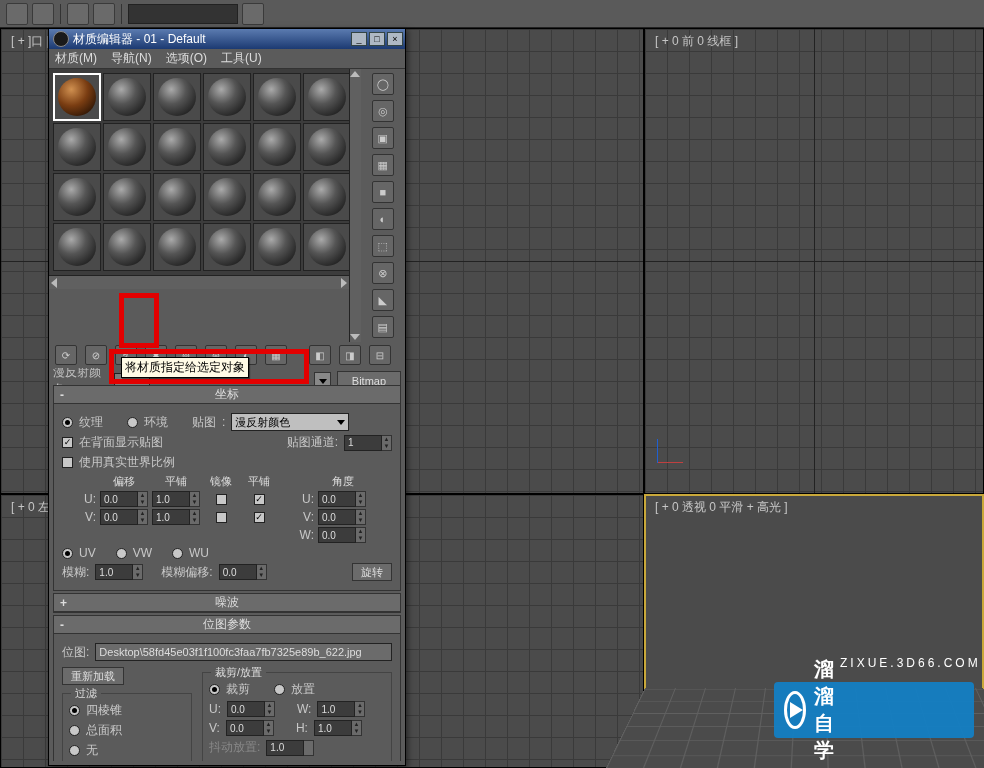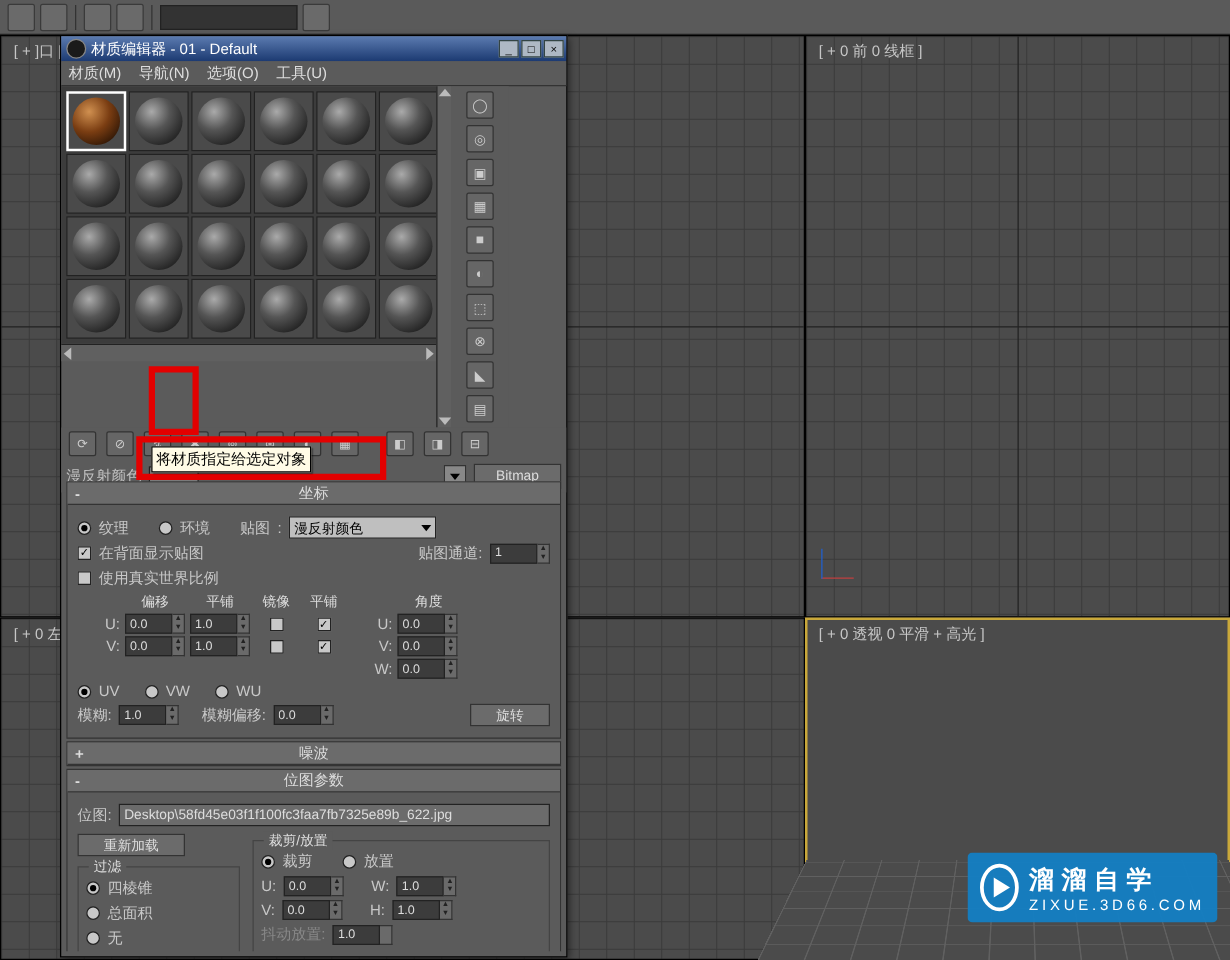--- a/index.html
+++ b/index.html
@@ -23,21 +23,21 @@
 .vp.wire .center-h { top:50%; left:0; right:0; height:1px;}
 .vp.wire .center-v { left:50%; top:0; bottom:0; width:1px;}
 
 .top-strip { position:absolute; top:0; left:0; right:0; height:28px; background:#5a5a5a; border-bottom:1px solid #222;
   display:flex; align-items:center; gap:4px; padding:0 6px;}
 .tb-btn { width:22px;height:22px; background:#6a6a6a; border:1px solid #3a3a3a; border-radius:2px; display:flex;align-items:center;justify-content:center;color:#ddd;font-size:10px;}
 .tb-sep { width:1px;height:20px;background:#333;margin:0 2px;}
 .tb-field { height:20px; background:#333; border:1px solid #222; color:#ccc; padding:0 4px; font-size:11px;}
 
 .me {
-  position:absolute; left:48px; top:28px; width:406px; height:738px;
+  position:absolute; left:48px; top:28px; width:358px; height:738px;
   background:#5b5b5b; border:1px solid #000; box-shadow:2px 2px 6px rgba(0,0,0,.5);
 }
 .me-title { height:20px; background:linear-gradient(#5b7bb0,#1c3a72);
   display:flex;align-items:center; color:#fff; font-size:12px; padding-left:4px;}
 .me-title .icon{ width:16px;height:16px; background:#1a1a1a;border-radius:50%; margin-right:4px; border:1px solid #888;}
 .me-title .spacer{flex:1;}
 .me-title .wbtn{ width:16px;height:14px;background:#aeb8c4;border:1px solid #344; margin-right:2px; display:flex;align-items:center;justify-content:center;font-size:9px;color:#000;}
 .me-menu { height:20px; background:#5b5b5b; border-bottom:1px solid #333; display:flex; align-items:center; padding-left:6px; gap:14px; color:#ddd; font-size:12px;}
 .me-menu span { cursor:default;}
 
@@ -81,31 +81,31 @@
 .radio,.check{ width:11px;height:11px;border:1px solid #222;background:#c8c8c8;display:inline-flex;align-items:center;justify-content:center;}
 .radio{border-radius:50%;}
 .radio.on::after{content:"";width:5px;height:5px;border-radius:50%;background:#000;}
 .check.on::after{content:"✓";color:#000;font-size:9px;line-height:9px;}
 .spin{ display:flex; align-items:center;}
 .spin input{ width:38px;height:16px;background:#3c3c3c;border:1px solid #222;color:#ddd;font-size:10px;padding:0 3px;}
 .spin .arrows{ width:10px;height:16px;background:#6a6a6a;border:1px solid #333;border-left:none;display:flex;flex-direction:column;}
 .spin .arrows span{flex:1;font-size:6px;line-height:6px;text-align:center;color:#222;}
 .select{ height:18px;background:#bfbfbf;border:1px solid #222;color:#000;display:flex;align-items:center;justify-content:space-between;padding:0 3px;font-size:11px;}
 .select .tri{width:0;height:0;border-left:4px solid transparent;border-right:4px solid transparent;border-top:5px solid #000;}
-.small-btn{ height:18px;background:#6b6b6b;border:1px solid #333;color:#ddd;font-size:11px;padding:0 20px;display:inline-flex;align-items:center;}
+.small-btn{ height:18px;background:#6b6b6b;border:1px solid #333;color:#ddd;font-size:11px;padding:0 8px;display:inline-flex;align-items:center;}
 .coord-table .hdr{ display:grid; grid-template-columns:34px 48px 48px 34px 34px 34px 50px; gap:4px; font-size:11px; color:#ddd; text-align:center;}
 .coord-table .line{ display:grid; grid-template-columns:34px 48px 48px 34px 34px 34px 50px; gap:4px; align-items:center; margin:2px 0;}
 .dim{ color:#888;}
 .group-box{ border:1px solid #444; padding:5px 6px 6px; position:relative; margin-top:8px;}
 .group-title{ position:absolute; top:-8px; left:8px; background:#5b5b5b; padding:0 4px; font-size:11px; color:#ddd;}
 
 .wm{ position:absolute; right:10px; bottom:30px; width:200px; height:56px; background:rgba(17,128,199,.92); border-radius:4px; display:flex; align-items:center; gap:8px; padding:6px 10px;}
 .wm .logo{ width:38px;height:38px;border:3px solid #fff;border-radius:50%; display:flex;align-items:center;justify-content:center;}
 .wm .logo .tri{width:0;height:0;border-top:8px solid transparent;border-bottom:8px solid transparent;border-left:13px solid #fff;margin-left:3px;}
-.wm .txt{ display:flex;flex-direction:column;}
+.wm .txt{ display:flex;flex-direction:row;}
 .wm .cn{ color:#fff;font-size:20px;font-weight:700;letter-spacing:6px;}
 .wm .url{ color:#fff;font-size:12px;letter-spacing:3px;}
 
 .gizmo{position:absolute; width:36px;height:36px;}
 .gizmo .ax{position:absolute;background:#fff;}
 .gizmo .x{left:2px;top:25px;width:26px;height:1px;background:#c04040;}
 .gizmo .y{left:2px;top:2px;width:1px;height:24px;background:#2060d0;}
 .persp-floor{
   position:absolute; right:0; bottom:0; left:0; top:55%;
   background:

